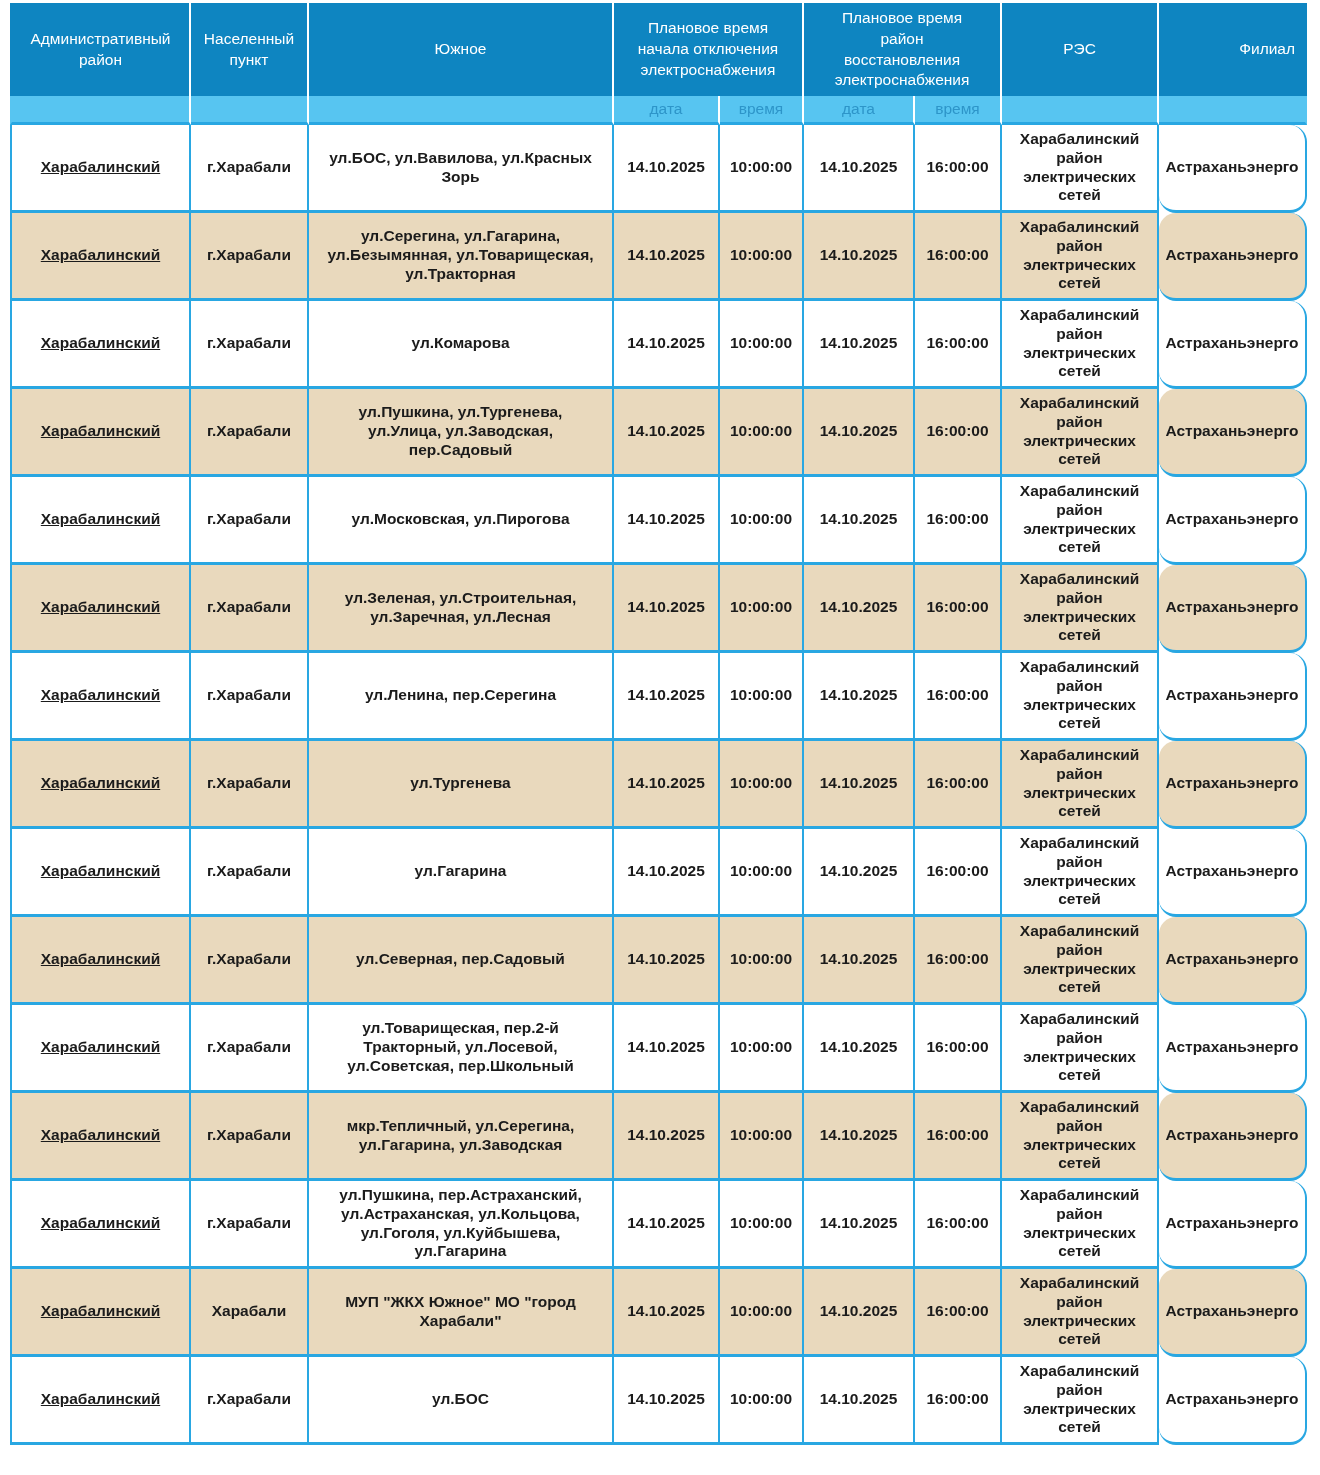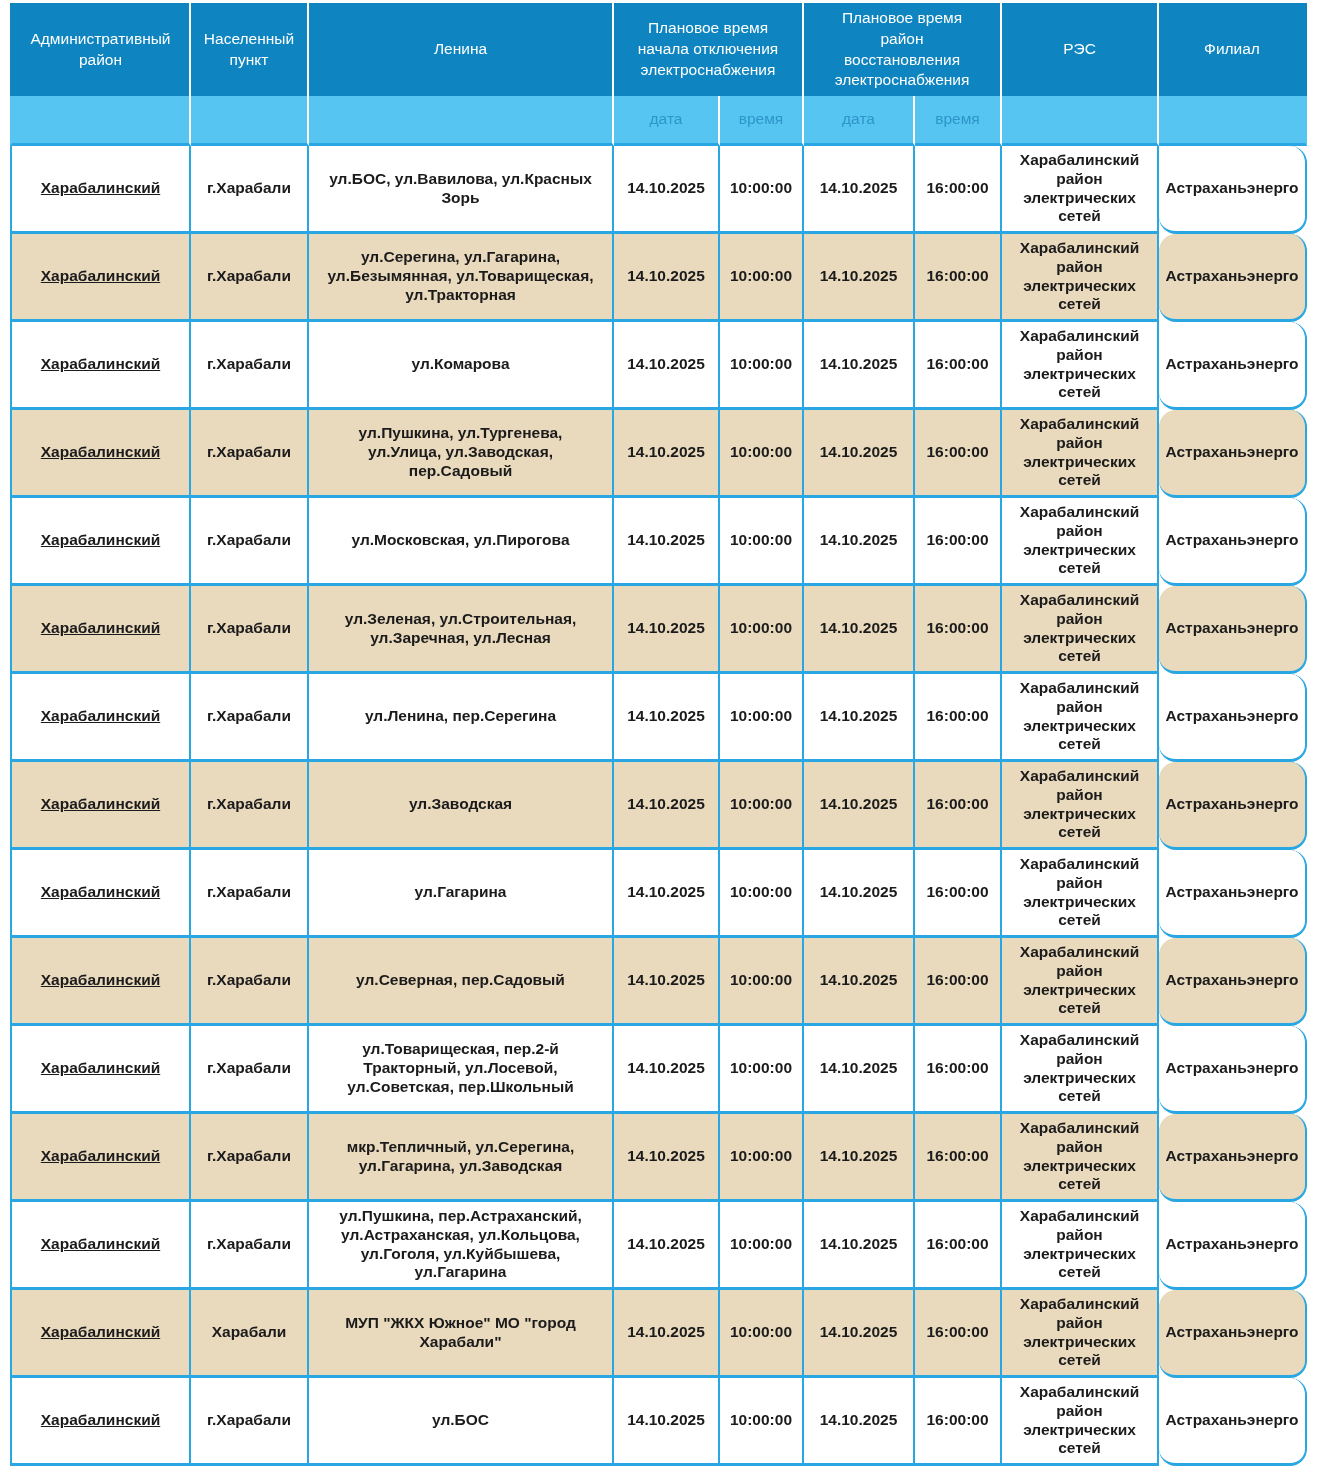--- a/index.html
+++ b/index.html
@@ -24,23 +24,23 @@
   
   thead th{
     background:var(--header-bg);
     color:#ffffff;font-weight:400;font-size:15.5px;line-height:1.35;
     border-right:2px solid #ffffff;
     padding:2px 10px;
   }
   thead tr.head-main th{height:93px;}
   thead tr.head-main th.group{padding:2px 20px;}
   thead tr.head-main th:first-child{border-left:2px solid var(--header-bg);}
-  thead tr.head-main th:last-child{border-right:2px solid var(--header-bg);}
+  thead tr.head-main th:last-child{border-right:2px solid var(--header-bg);text-align:right;}
   thead tr.head-sub th{
-    height:50px;
+    height:29px;
     background:var(--subheader-bg);
     color:var(--subheader-text);
     border-bottom:3px solid var(--border-blue);
   }
   thead tr.head-sub th:first-child{border-left:2px solid var(--subheader-bg);}
   thead tr.head-sub th:last-child{border-right:2px solid var(--subheader-bg);}
   
   tbody td{
     height:88px;
     background:#ffffff;
@@ -68,21 +68,21 @@
       <col style="width:84px">
       <col style="width:111px">
       <col style="width:87px">
       <col style="width:157px">
       <col style="width:148px">
     </colgroup>
     <thead>
       <tr class="head-main">
         <th>Административный район</th>
         <th>Населенный пункт</th>
-        <th>Ленина</th>
+        <th>Южное</th>
         <th class="group" colspan="2">Плановое время начала отключения электроснабжения</th>
         <th class="group" colspan="2">Плановое время район восстановления электроснабжения</th>
         <th>РЭС</th>
         <th>Филиал</th>
       </tr>
       <tr class="head-sub">
         <th></th>
         <th></th>
         <th></th>
         <th>дата</th>
@@ -167,21 +167,21 @@
           <td>14.10.2025</td>
           <td>10:00:00</td>
           <td>14.10.2025</td>
           <td>16:00:00</td>
           <td>Харабалинский район электрических сетей</td>
           <td class="branch">Астраханьэнерго</td>
         </tr>
         <tr>
           <td>Харабалинский</td>
           <td>г.Харабали</td>
-          <td class="street">ул.Заводская</td>
+          <td class="street">ул.Тургенева</td>
           <td>14.10.2025</td>
           <td>10:00:00</td>
           <td>14.10.2025</td>
           <td>16:00:00</td>
           <td>Харабалинский район электрических сетей</td>
           <td class="branch">Астраханьэнерго</td>
         </tr>
         <tr>
           <td>Харабалинский</td>
           <td>г.Харабали</td>

